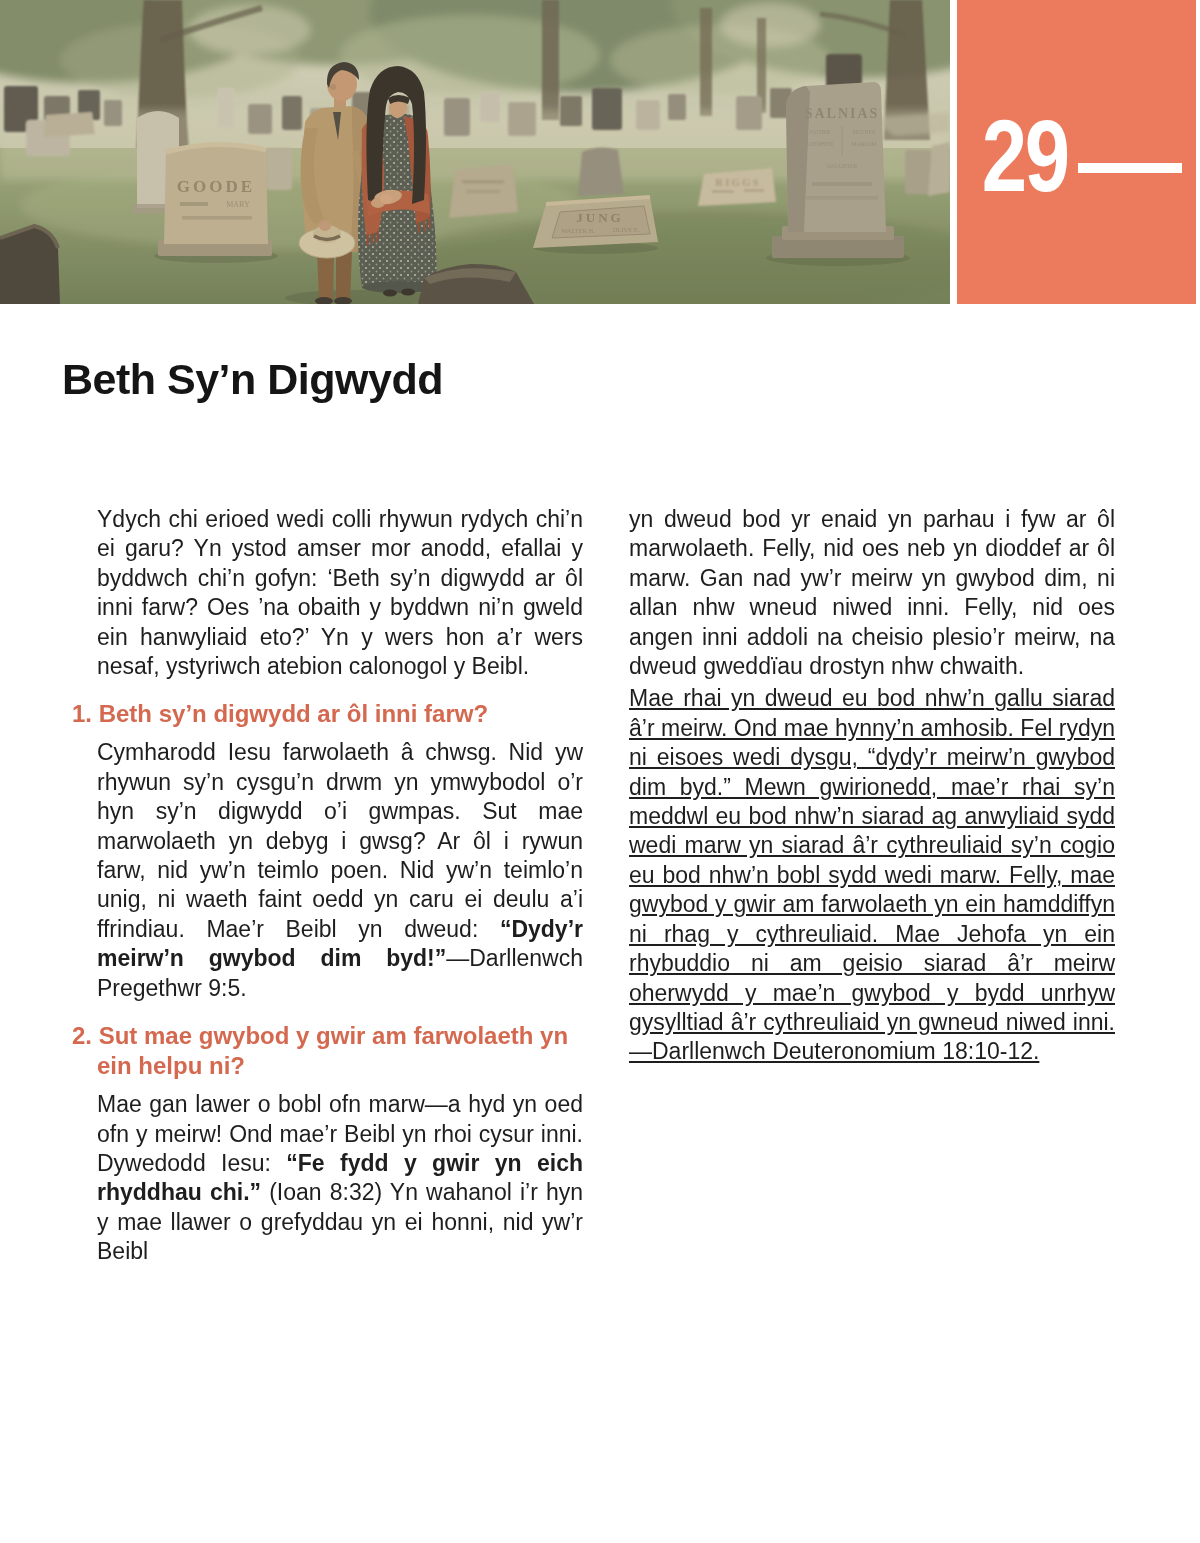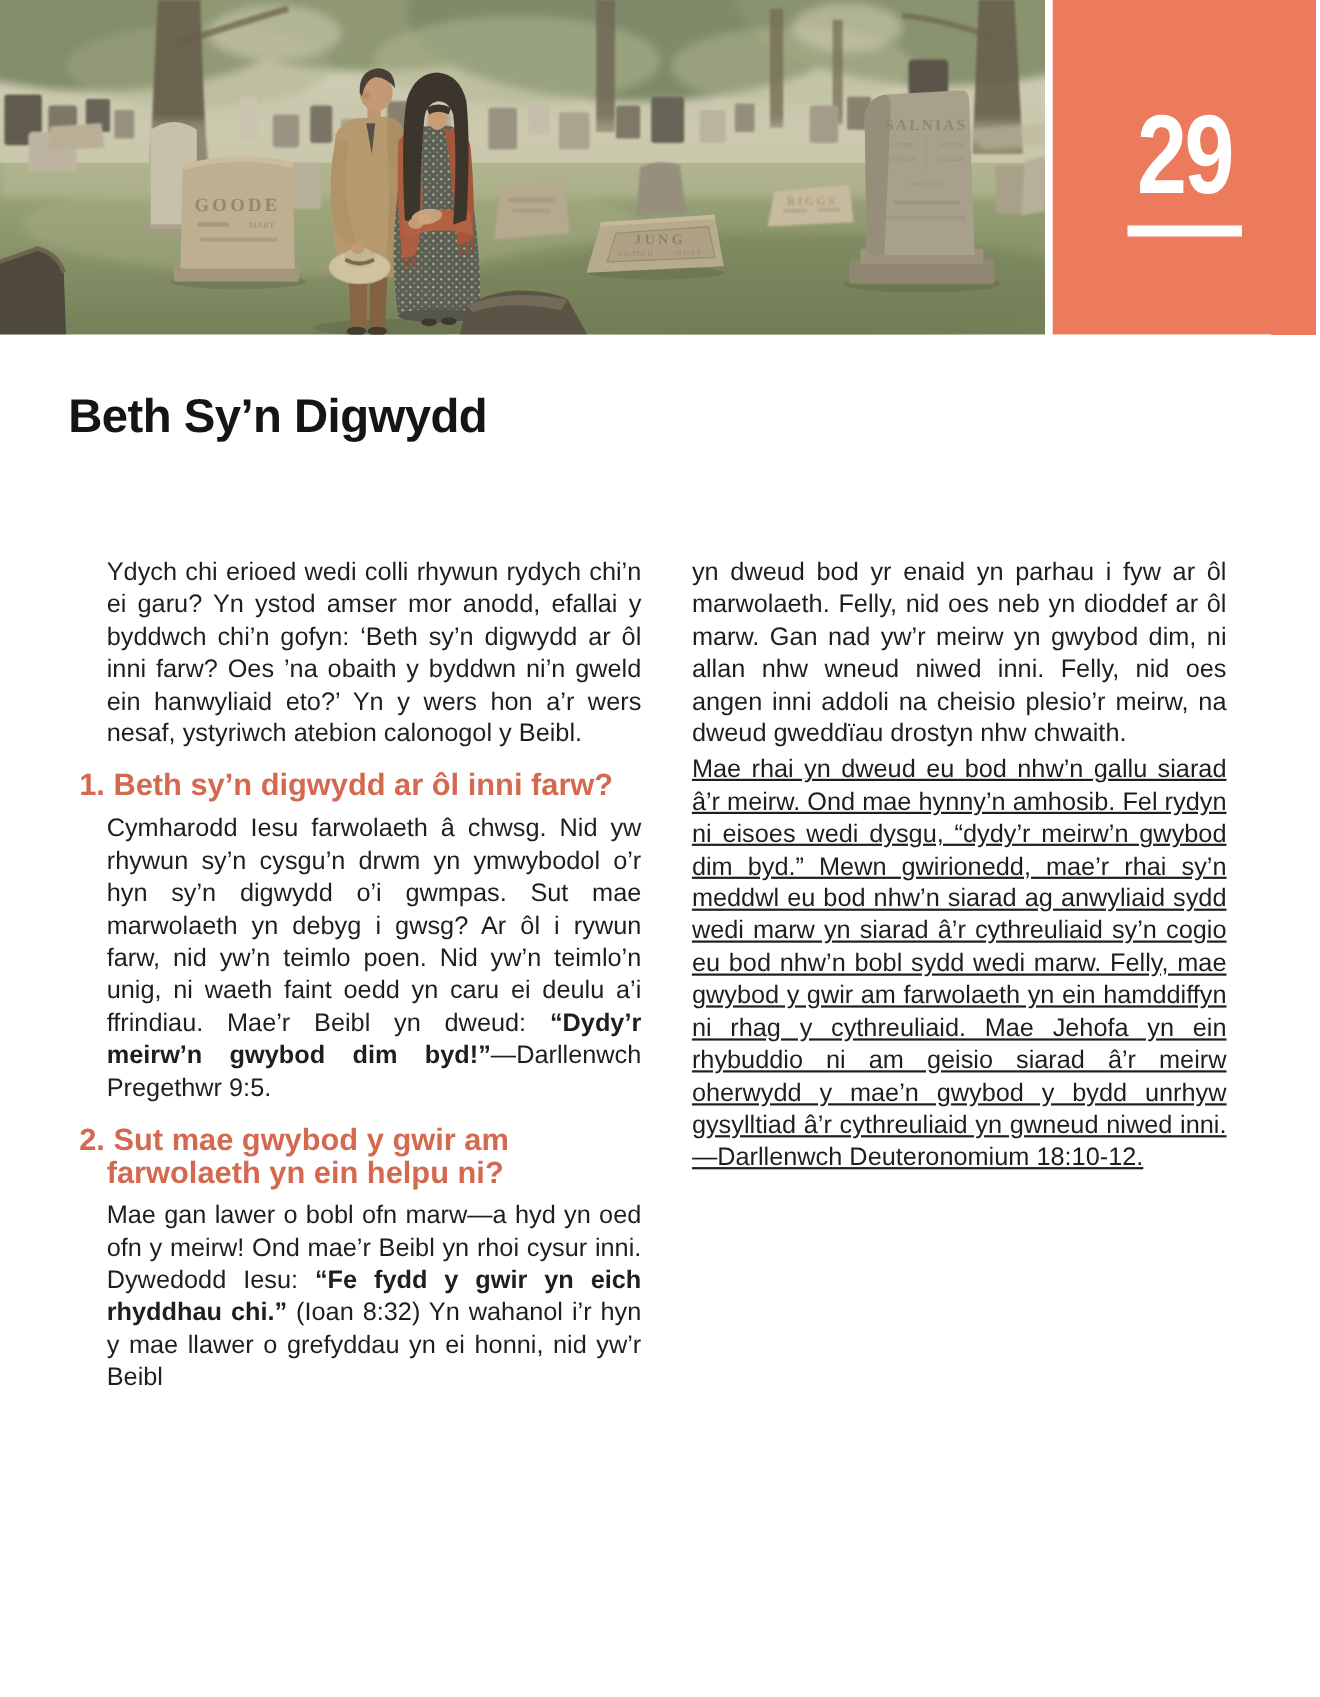--- a/index.html
+++ b/index.html
@@ -4,40 +4,40 @@
 <style>
   html,body{margin:0;padding:0;background:#ffffff;}
   body{width:1200px;height:1543px;position:relative;overflow:hidden;
        font-family:"Liberation Sans",sans-serif;}
   .page{position:absolute;left:0;top:0;width:1200px;height:1543px;background:#fff;}
 
   
   .photo{position:absolute;left:0;top:0;width:950px;height:304px;overflow:hidden;background:#aab194;}
   .photo svg{display:block;width:950px;height:304px;}
   .badge{position:absolute;left:957px;top:0;width:239px;height:304px;background:#ec7b5d;
-         display:flex;flex-direction:column;align-items:center;justify-content:center;padding-top:10px;box-sizing:border-box;}
+         display:flex;flex-direction:row;align-items:center;justify-content:center;padding-top:10px;box-sizing:border-box;}
   .badge-num{font-size:102px;font-weight:bold;color:#ffffff;line-height:.82;
              transform:scaleX(.8);letter-spacing:-3px;}
   .badge-bar{width:104px;height:10px;background:#ffffff;margin-top:22px;}
 
   
   .title{position:absolute;left:62px;top:351px;margin:0;font-size:43px;line-height:56px;
          font-weight:bold;color:#151515;letter-spacing:-0.5px;}
   .title-line{display:block;}
 
   
   .col{position:absolute;top:505px;width:486px;text-align:justify;color:#1e1e1e;
        font-size:23px;line-height:29.4px;}
   .col1{left:97px;}
   .col2{left:629px;}
   .para{margin:0;}
   .para + .para{margin-top:3px;text-decoration:underline;}
   .para b{font-weight:bold;}
   .q-heading{margin:18px 0 9px -25px;padding-left:25px;text-indent:-25px;
-             color:#d4694f;font-size:28px;line-height:30px;font-weight:bold;text-align:left;}
+             color:#d4694f;font-size:24px;line-height:30px;font-weight:bold;text-align:left;}
 </style>
 </head>
 <body>
 
 <div class="page">
 
   <div class="photo">
     <svg viewBox="0 0 950 304" preserveAspectRatio="none">
       <defs>
         <linearGradient id="g-sky" x1="0" y1="0" x2="0" y2="1">

